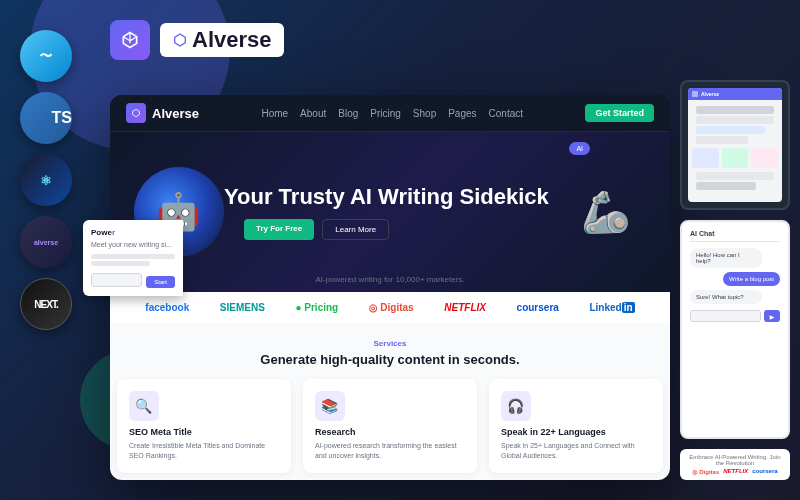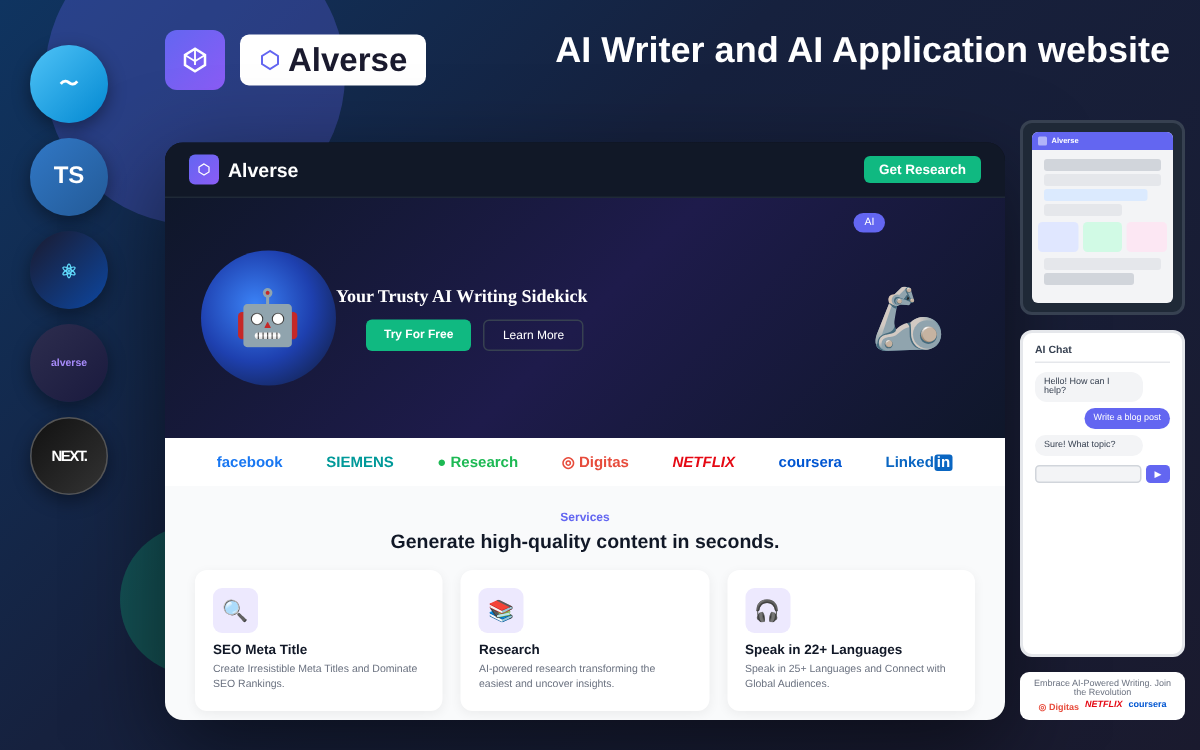--- a/index.html
+++ b/index.html
@@ -36,21 +36,21 @@
       display: flex;
       align-items: center;
       justify-content: center;
       font-weight: bold;
       font-size: 13px;
       color: white;
       box-shadow: 0 4px 12px rgba(0,0,0,0.4);
     }
 
     .icon-wave { background: linear-gradient(135deg, #4fc3f7, #0288d1); }
-    .icon-ts { background: linear-gradient(135deg, #3178c6, #235a97); font-size: 16px; font-weight: 900; }
+    .icon-ts { background: linear-gradient(135deg, #3178c6, #235a97); font-size: 16px; font-weight: 900; justify-content: flex-end; }
     .icon-react { background: linear-gradient(135deg, #1a1a2e, #0d47a1); color: #61dafb; }
     .icon-alverse { background: linear-gradient(135deg, #2d2d4e, #1a1a3e); color: #a78bfa; font-size: 8px; }
     .icon-next { background: linear-gradient(135deg, #111, #333); border: 1px solid #555; font-size: 10px; letter-spacing: -1px; }
 
     
     .header-area {
       position: absolute;
       top: 20px;
       left: 110px;
       right: 20px;
@@ -158,26 +158,25 @@
       min-height: 160px;
       position: relative;
     }
 
     .inner-hero-text {
       flex: 1;
       z-index: 2;
     }
 
     .inner-hero-text h2 {
-      font-size: 12px;
+      font-size: 22px;
       font-weight: 800;
       color: white;
       line-height: 1.2;
       margin-bottom: 8px;
-      font-family: Liberation Serif, serif;
     }
 
     .inner-hero-text p {
       font-size: 8px;
       color: #9ca3af;
       margin-bottom: 12px;
       max-width: 200px;
     }
 
     .hero-buttons {
@@ -253,21 +252,21 @@
     .brand-siemens { color: #009999; }
     .brand-spotify { color: #1db954; }
     .brand-digitas { color: #e74c3c; }
     .brand-netflix { color: #e50914; font-style: italic; }
     .brand-coursera { color: #0056d2; }
     .brand-linkedin { color: #0a66c2; }
 
     
     .services-section {
       background: #f9fafb;
-      padding: 16px 20px;
+      padding: 16px 7px;
     }
 
     .services-label {
       text-align: center;
       font-size: 8px;
       color: #6366f1;
       font-weight: 600;
       margin-bottom: 4px;
     }
 
@@ -469,38 +468,54 @@
           <path d="M12 3v13M4 8l8 5 8-5" stroke="white" stroke-width="1.5" fill="none"></path>
         </svg>
       </div>
       <div style="background:white;padding:4px 12px;border-radius:6px;display:flex;align-items:center;gap:4px;">
         <svg width="16" height="16" viewBox="0 0 24 24">
           <path d="M12 3L4 8v8l8 5 8-5V8L12 3z" stroke="#6366f1" stroke-width="2" fill="none"></path>
         </svg>
         <span style="font-size:22px;font-weight:800;color:#1a1a2e;">Alverse</span>
       </div>
     </div>
-    <div class="header-tagline">
-      <h1>AI Writer and AI Application website</h1>
-    </div>
   </div>
 
+  <div class="left-bleed">
+    <div class="left-bleed-title">Powe<span style="color:#6366f1;">r</span></div>
+    <div style="font-size:7px;color:#6b7280;margin-bottom:6px;">Meet your new writing si...</div>
+    <div class="left-bleed-row"></div>
+    <div class="left-bleed-row" style="width:70%;"></div>
+    <div style="display:flex;gap:4px;margin-top:6px;align-items:center;">
+      <div style="flex:1;height:14px;background:#f3f4f6;border-radius:3px;border:1px solid #d1d5db;"></div>
+      <div class="left-bleed-btn">Start</div>
+    </div>
+  </div>
 
   <div class="main-preview">
 
     <div class="inner-nav">
       <div class="inner-logo">
         <div class="inner-logo-icon">
           <svg width="10" height="10" viewBox="0 0 24 24">
             <path d="M12 3L4 8v8l8 5 8-5V8L12 3z" stroke="white" stroke-width="2" fill="none"></path>
           </svg>
         </div>
         <span>Alverse</span>
       </div>
-      <div class="inner-nav-cta">Get Research</div>
+      <div class="inner-nav-links">
+        <span>Home</span>
+        <span>About</span>
+        <span>Blog</span>
+        <span>Pricing</span>
+        <span>Shop</span>
+        <span>Pages</span>
+        <span>Contact</span>
+      </div>
+      <div class="inner-nav-cta">Get Started</div>
     </div>
 
     <div class="inner-hero">
 
       <div class="robot-bubble">
         🤖
       </div>
 
       <div class="inner-hero-text">
         <h2>Your Trusty AI Writing Sidekick</h2>
@@ -509,26 +524,27 @@
           <div class="btn-secondary">Learn More</div>
         </div>
       </div>
 
       <div class="robot-right">
         🦾
       </div>
 
       <div style="position:absolute;top:10px;right:80px;background:#6366f1;color:white;font-size:7px;padding:3px 7px;border-radius:10px;">AI</div>
 
+      <div class="inner-hero-subtitle">AI-powered writing for 10,000+ marketers.</div>
     </div>
 
     <div class="brand-strip">
       <span class="brand-item brand-facebook">facebook</span>
       <span class="brand-item brand-siemens">SIEMENS</span>
-      <span class="brand-item brand-spotify">● Research</span>
+      <span class="brand-item brand-spotify">● Pricing</span>
       <span class="brand-item brand-digitas">◎ Digitas</span>
       <span class="brand-item brand-netflix">NETFLIX</span>
       <span class="brand-item brand-coursera">coursera</span>
       <span class="brand-item brand-linkedin">Linked<span style="background:#0a66c2;color:white;padding:0 2px;border-radius:2px;">in</span></span>
     </div>
 
     <div class="services-section">
       <div class="services-label">Services</div>
       <div class="services-title">Generate high-quality content in seconds.</div>
       <div class="services-grid">

